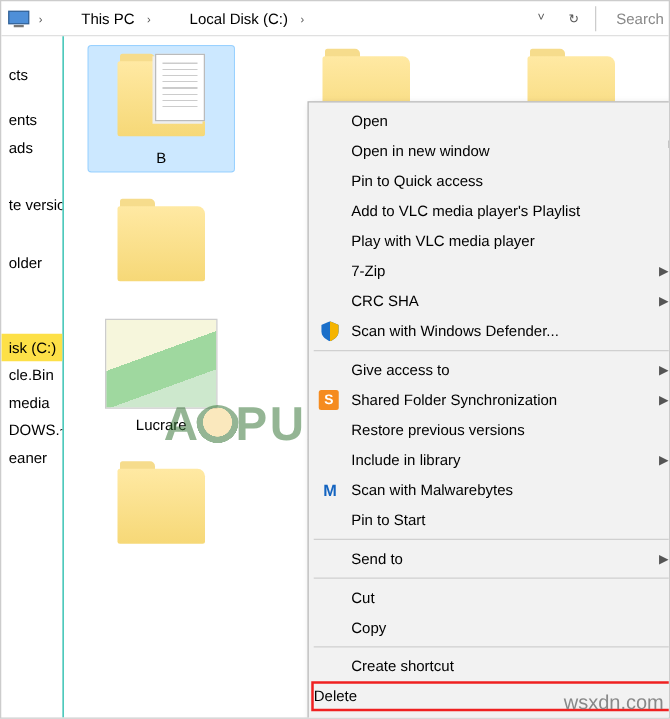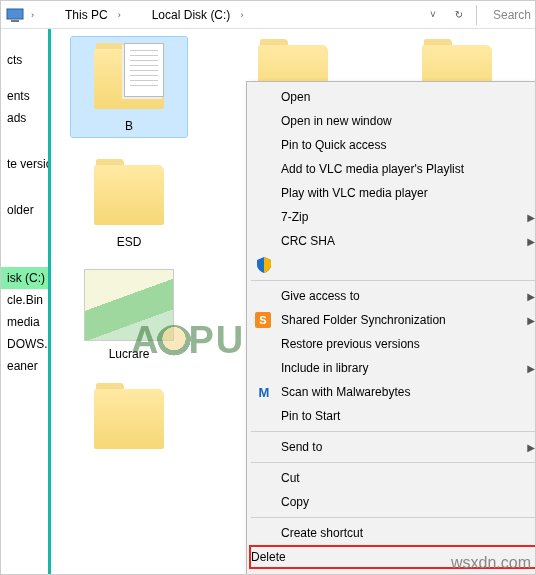--- a/index.html
+++ b/index.html
@@ -38,33 +38,33 @@
   }
   .divider-v { width:1px; height:20px; background:#ccc; margin:0 2px;}
   .search-box { width: 48px; color:#888;text-align:right; }
   
   .main {
     display: flex;
     height: calc(100% - 28px);
   }
   .nav {
     width: 64px;
-    border-right: 3px solid #14b8a6;
+    border-right: 1px solid #14b8a6;
     padding-top: 6px;
     overflow: hidden;
   }
   .nav-item {
     height: 22px;
     line-height: 22px;
     padding-left: 6px;
     white-space: nowrap;
     overflow: hidden;
   }
   .nav-item.sel {
-    background: #86efac;
+    background: #fde047;
   }
   .content {
     flex: 1;
     position: relative;
     padding: 8px 8px 0 8px;
   }
   .grid {
     display: grid;
     grid-template-columns: repeat(3, 140px);
     gap: 20px 24px;
@@ -258,21 +258,20 @@
             <div class="folder-shape"></div>
           </div>
         <span style="position:absolute;right:-16px;top:70px;font-size:12px">and</span>
       </div>
 
       <div class="folder">
         <div class="folder-icon">
             <div class="folder-tab"></div>
             <div class="folder-shape"></div>
           </div>
-        <div class="label">ESD</div>
       </div>
       <div class="folder">
         <div class="folder-icon">
             <div class="folder-tab"></div>
             <div class="folder-shape"></div>
           </div>
       </div>
       <div class="folder">
         <div class="folder-icon">
             <div class="folder-tab"></div>
@@ -329,20 +328,21 @@
           <span>CRC SHA</span>
           <span class="arrow">▶</span>
         </div>
         <div class="mitem">
           <span class="micon shield">
             <svg width="14" height="16" viewBox="0 0 14 16">
               <path d="M7 0 L14 3 V8 C14 12 10 15 7 16 C4 15 0 12 0 8 V3 Z" fill="#1a6fc9"></path>
               <path d="M7 0 L14 3 V8 C14 12 10 15 7 16 V0 Z" fill="#f5b400"></path>
             </svg>
           </span>
+          <span>Scan with Windows Defender...</span>
         </div>
         <div class="msep"></div>
         <div class="mitem">
           <span>Give access to</span>
           <span class="arrow">▶</span>
         </div>
         <div class="mitem">
           <span class="micon sfs">S</span>
           <span>Shared Folder Synchronization</span>
           <span class="arrow">▶</span>

